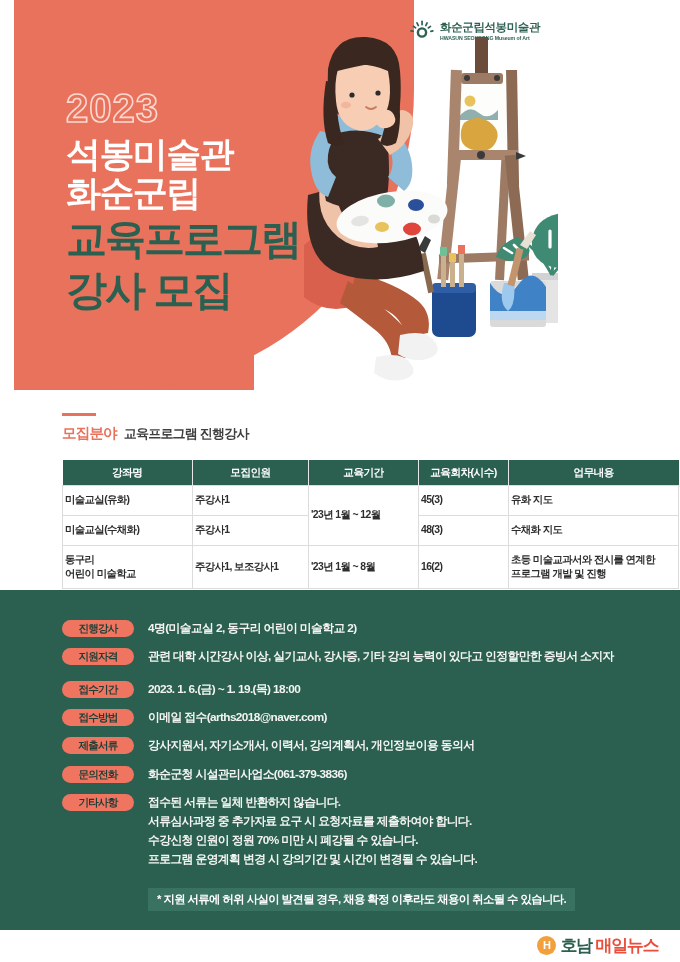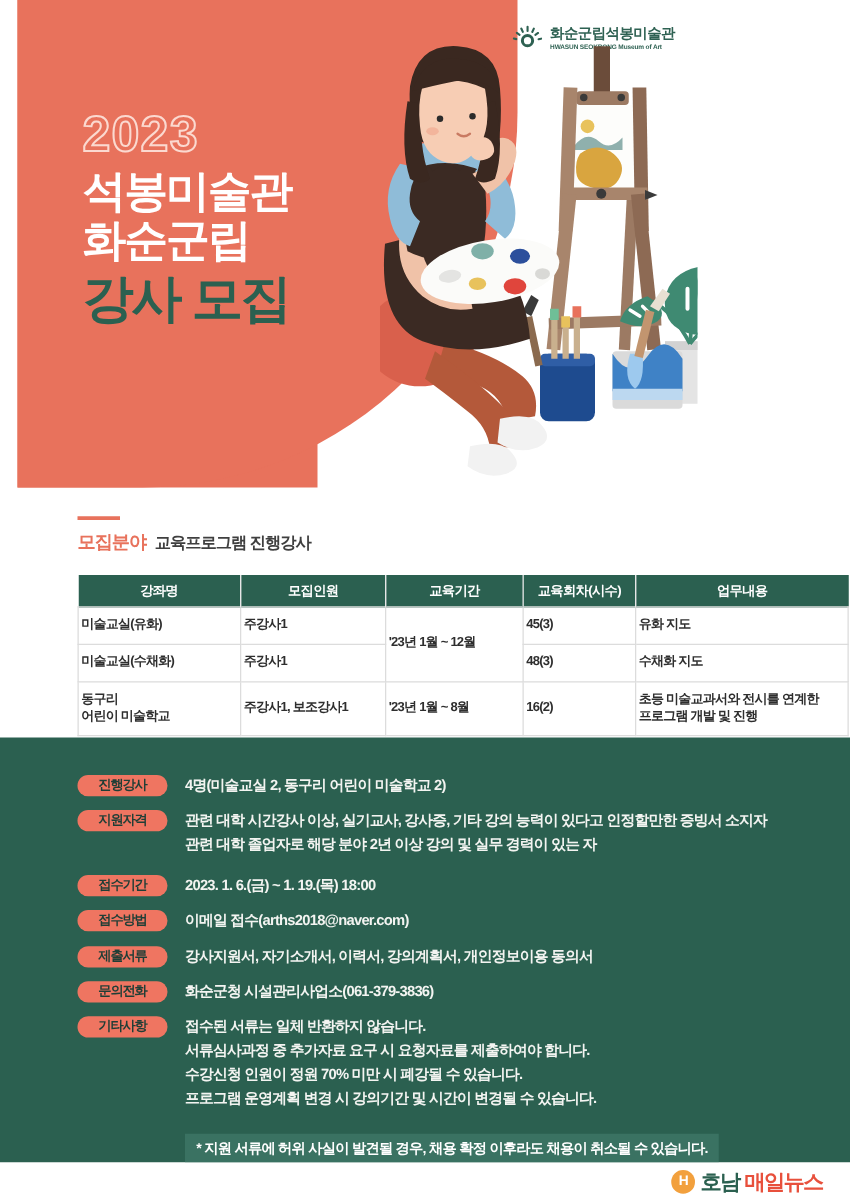--- a/index.html
+++ b/index.html
@@ -239,20 +239,21 @@
           <ellipse cx="108" cy="194" rx="9" ry="6.5" fill="#e0453c"></ellipse>
           <ellipse cx="130" cy="184" rx="6" ry="4.5" fill="#d9d9d6"></ellipse>
         </g>
       </svg>
     </div>
 
     <div class="headline">
       <div class="h-year">2023</div>
       <div class="h-w">석봉미술관</div>
       <div class="h-w">화순군립</div>
+      <div class="h-g">교육프로그램</div>
       <div class="h-g">강사 모집</div>
     </div>
   </div>
 
   <div class="tbl-sec">
     <div class="sec-head">
       <span class="sec-k">모집분야</span>
       <span class="sec-s">교육프로그램 진행강사</span>
     </div>
 
@@ -311,21 +312,20 @@
         <div class="badge">진행강사</div>
         <div class="ival">
           <div>4명(미술교실 2, 동구리 어린이 미술학교 2)</div>
         </div>
       </div>
 
       <div class="irow">
         <div class="badge">지원자격</div>
         <div class="ival">
           <div>관련 대학 시간강사 이상, 실기교사, 강사증, 기타 강의 능력이 있다고 인정할만한 증빙서 소지자</div>
-          <div>관련 대학 졸업자로 해당 분야 2년 이상 강의 및 실무 경력이 있는 자</div>
         </div>
       </div>
 
       <div class="gap"></div>
 
       <div class="irow">
         <div class="badge">접수기간</div>
         <div class="ival">
           <div>2023. 1. 6.(금) ~ 1. 19.(목) 18:00</div>
         </div>

